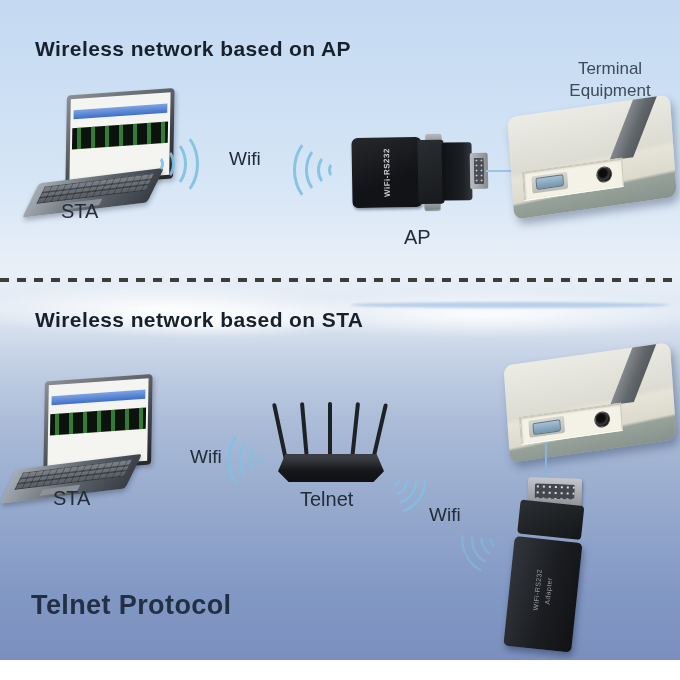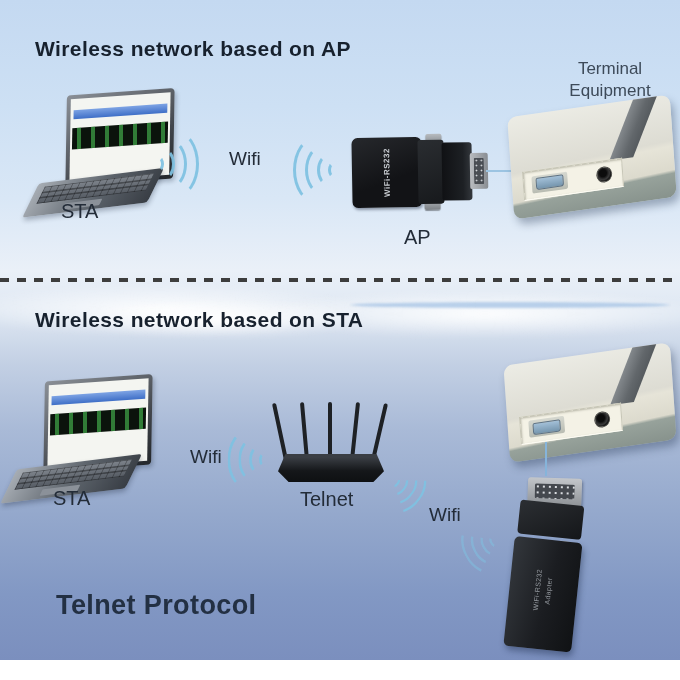--- a/index.html
+++ b/index.html
@@ -256,15 +256,15 @@
     <div class="adB-collar"></div>
     <div class="adB-screw"></div>
     <div class="adB-body">
       <span class="adB-mark">
         <span>WiFi-RS232</span><br>
         <span>Adapter</span>
       </span>
     </div>
   </div>
 
-  <div class="telnet" style="left:56px;top:590px;">Telnet Protocol</div>
+  <div class="telnet" style="left:31px;top:590px;">Telnet Protocol</div>
 
 </div>
 
 </body></html>

